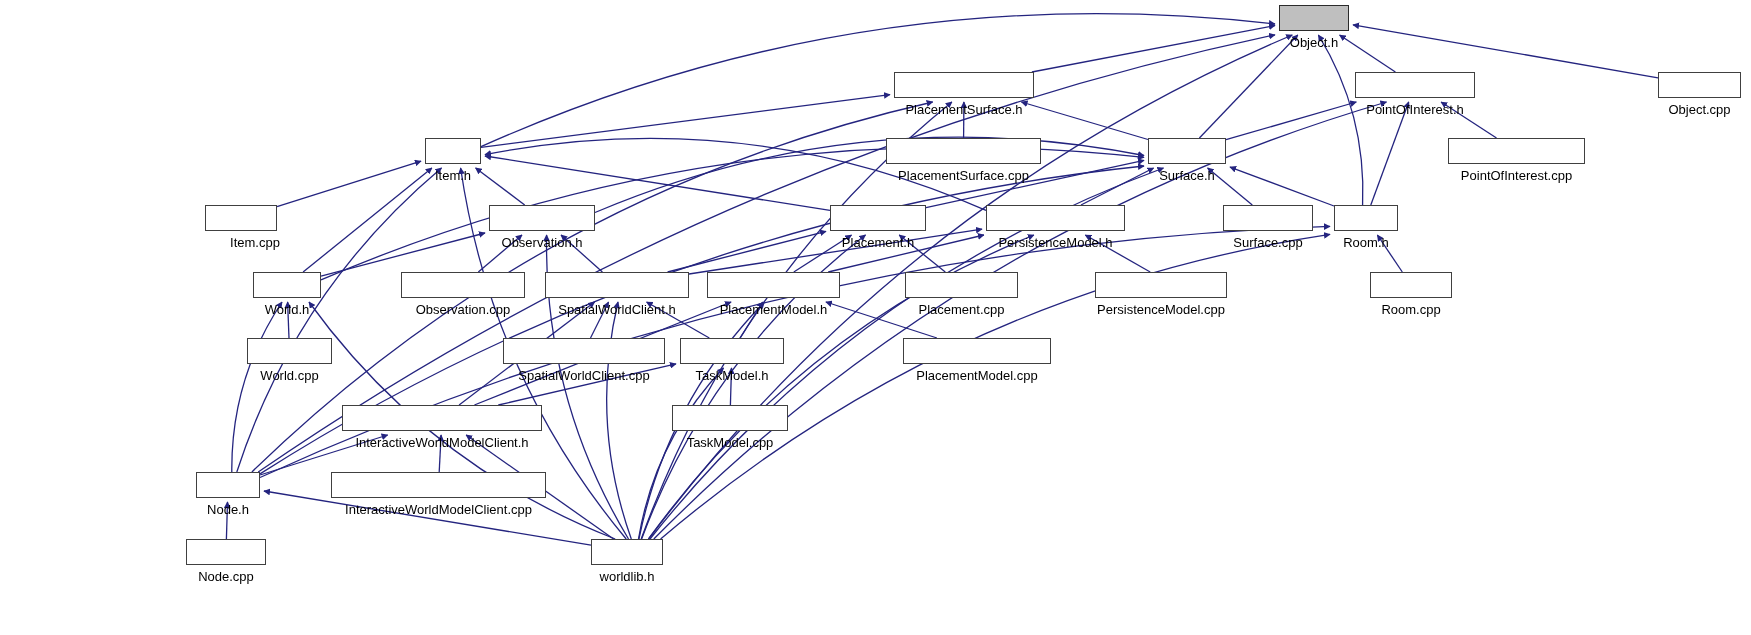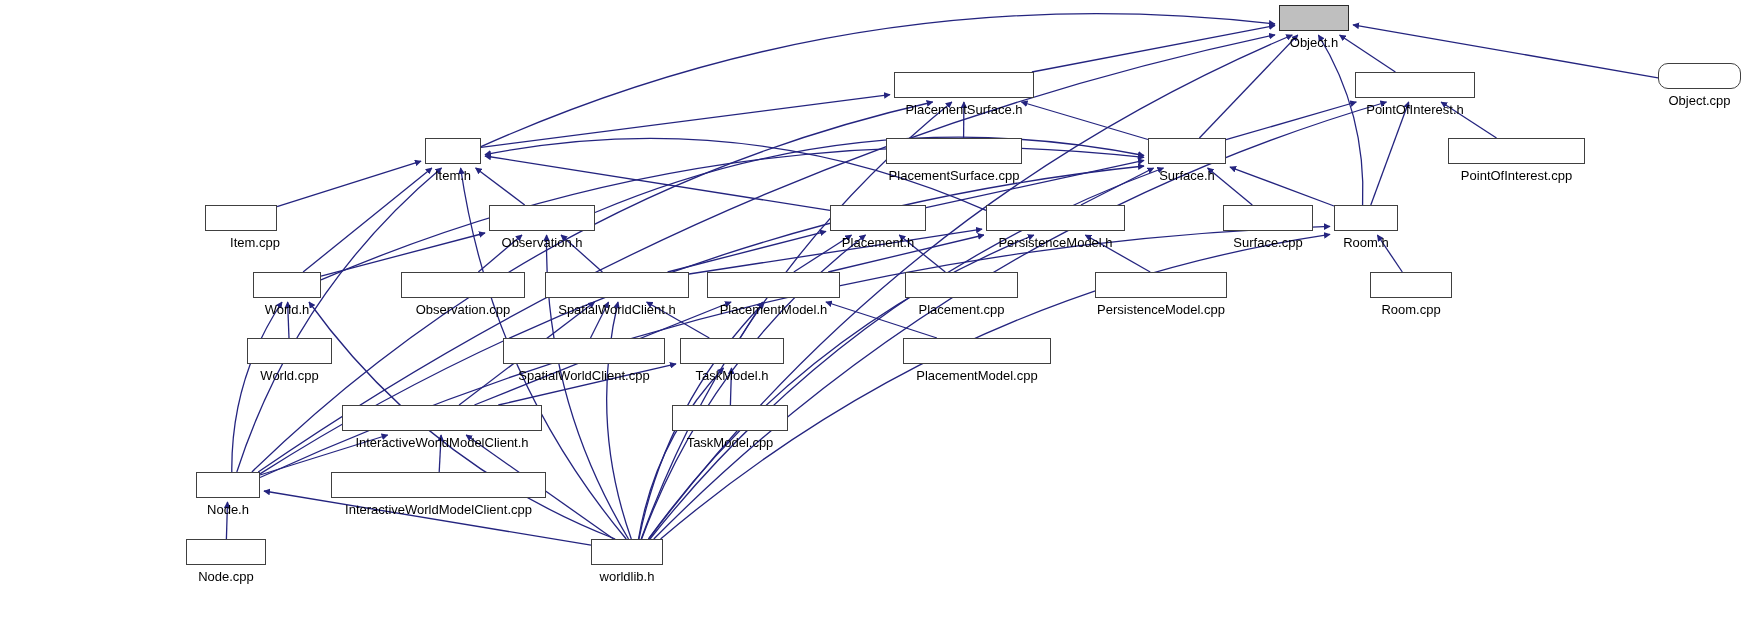--- a/index.html
+++ b/index.html
@@ -124,33 +124,33 @@
         <path d="M 260.0 475.0 L 387.7 435.0" marker-end="url(#arrow)" stroke="#24247f" stroke-width="1.3" fill="none"></path>
         <path d="M 613.6 539.0 L 466.1 435.0" marker-end="url(#arrow)" stroke="#24247f" stroke-width="1.3" fill="none"></path>
         <path d="M 226.4 539.0 L 227.5 502.0" marker-end="url(#arrow)" stroke="#24247f" stroke-width="1.3" fill="none"></path>
         <path d="M 591.0 545.2 L 264.0 491.0" marker-end="url(#arrow)" stroke="#24247f" stroke-width="1.3" fill="none"></path>
       </g>
   </svg>
   <div id="node-layer">
       <div class="node root" style="left: 1279px; top: 5px; width: 70px; height: 26px;">
         <span class="node-label">Object.h</span>
       </div>
-      <div class="node" style="left: 1658px; top: 63px; width: 83px; height: 26px; border-radius: 10px;">
+      <div class="node" style="left: 1658px; top: 72px; width: 83px; height: 26px;">
         <span class="node-label">Object.cpp</span>
       </div>
       <div class="node" style="left: 894px; top: 72px; width: 140px; height: 26px;">
         <span class="node-label">PlacementSurface.h</span>
       </div>
       <div class="node" style="left: 1355px; top: 72px; width: 120px; height: 26px;">
         <span class="node-label">PointOfInterest.h</span>
       </div>
       <div class="node" style="left: 425px; top: 138px; width: 56px; height: 26px;">
         <span class="node-label">Item.h</span>
       </div>
-      <div class="node" style="left: 886px; top: 138px; width: 136px; height: 26px; align-items: center;">
+      <div class="node" style="left: 886px; top: 138px; width: 155px; height: 26px; align-items: center;">
         <span class="node-label">PlacementSurface.cpp</span>
       </div>
       <div class="node" style="left: 1148px; top: 138px; width: 78px; height: 26px;">
         <span class="node-label">Surface.h</span>
       </div>
       <div class="node" style="left: 1448px; top: 138px; width: 137px; height: 26px;">
         <span class="node-label">PointOfInterest.cpp</span>
       </div>
       <div class="node" style="left: 205px; top: 205px; width: 72px; height: 26px; padding-left: 28px;">
         <span class="node-label">Item.cpp</span>

